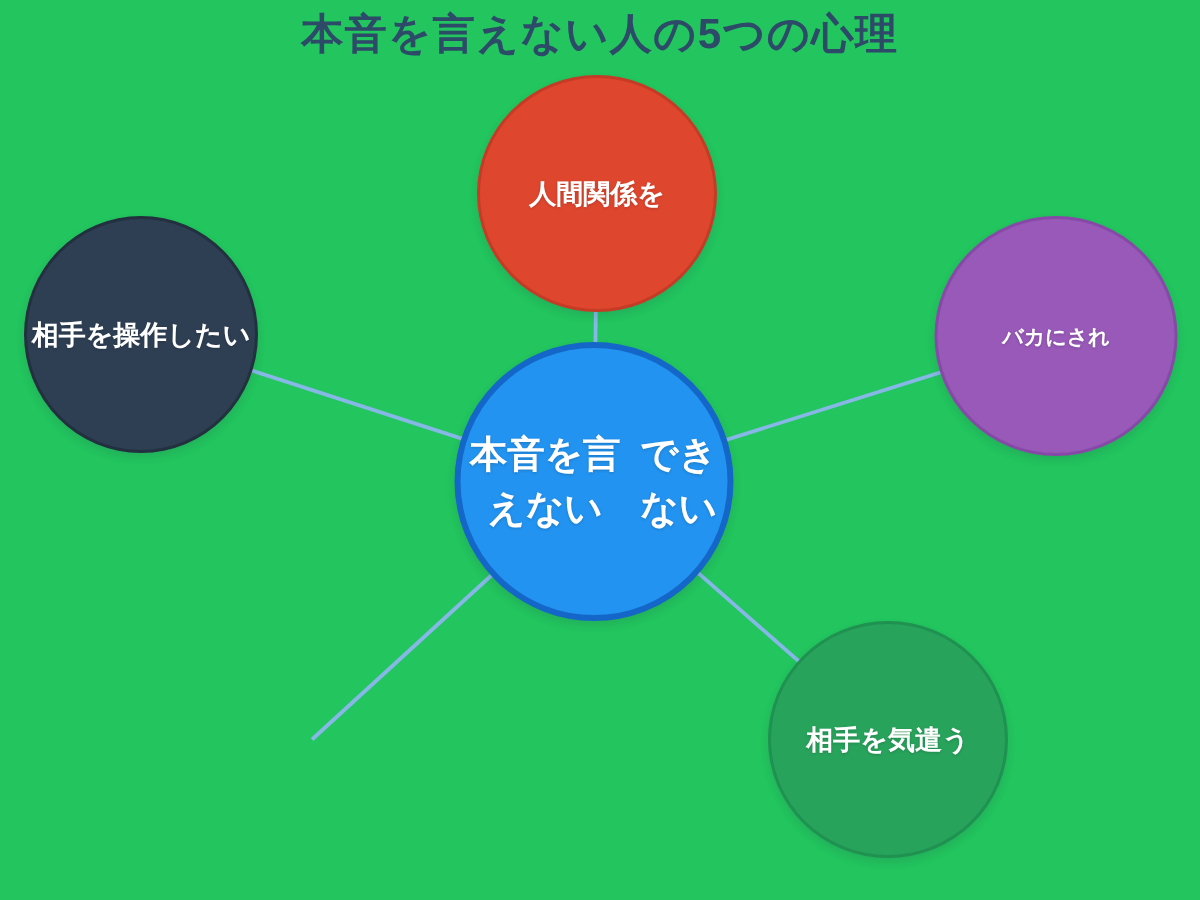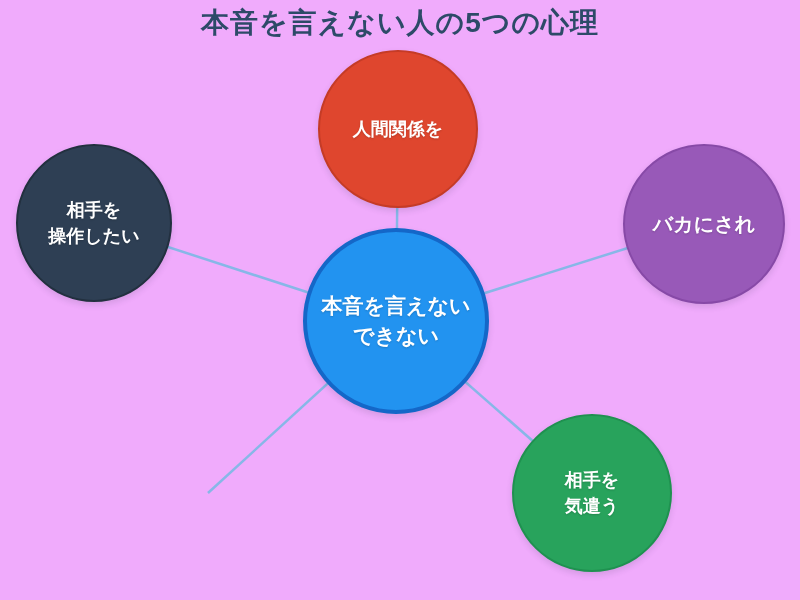--- a/index.html
+++ b/index.html
@@ -33,73 +33,73 @@
     left: 0;
     width: 800px;
     height: 600px;
     z-index: 1;
   }
   .node {
     position: absolute;
     border-radius: 50%;
     border-style: solid;
     display: flex;
-    flex-direction: column;
+    flex-direction: row;
     align-items: center;
     justify-content: center;
     text-align: center;
     color: #FFFFFF;
     font-weight: bold;
     z-index: 2;
     box-shadow: 0 3px 6px rgba(40,50,70,0.14);
     text-shadow: 0 1px 2px rgba(0,0,0,0.18);
     box-sizing: border-box;
   }
   .node .line { display: block; line-height: 1.45; }
   .node-center {
     left: 303px; top: 228px;
     width: 186px; height: 186px;
     border-width: 4px;
-    font-size: 21px;
+    font-size: 25px;
   }
   .node-top {
     left: 318px; top: 50px;
     width: 160px; height: 158px;
     border-width: 2px;
     font-size: 18px;
   }
   .node-left {
     left: 16px; top: 144px;
     width: 156px; height: 158px;
     border-width: 2px;
     font-size: 18px;
   }
   .node-right {
     left: 623px; top: 144px;
     width: 162px; height: 160px;
     border-width: 2px;
-    font-size: 20px;
+    font-size: 14px;
   }
   .node-bottom-left {
     left: 128px; top: 414px;
     width: 159px; height: 158px;
     border-width: 3px;
     font-size: 18px;
   }
   .node-bottom-right {
     left: 512px; top: 414px;
     width: 160px; height: 158px;
     border-width: 2px;
     font-size: 18px;
   }
 </style>
 </head>
 <body>
 
-<div class="stage" style="background-color: #f0abfc;">
+<div class="stage" style="background-color: #22c55e;">
 
   <div class="diagram-title" style="color: rgb(45, 74, 104);">本音を言えない人の5つの心理</div>
 
   <svg class="connectors" viewBox="0 0 800 600" xmlns="http://www.w3.org/2000/svg">
     <line x1="396" y1="321" x2="398" y2="130" stroke-width="2.5" stroke="#87B7E7"></line>
     <line x1="396" y1="321" x2="94" y2="223" stroke-width="2.5" stroke="#87B7E7"></line>
     <line x1="396" y1="321" x2="704" y2="224" stroke-width="2.5" stroke="#87B7E7"></line>
     <line x1="396" y1="321" x2="208" y2="493" stroke-width="2.5" stroke="#87B7E7"></line>
     <line x1="396" y1="321" x2="592" y2="493" stroke-width="2.5" stroke="#87B7E7"></line>
   </svg>

